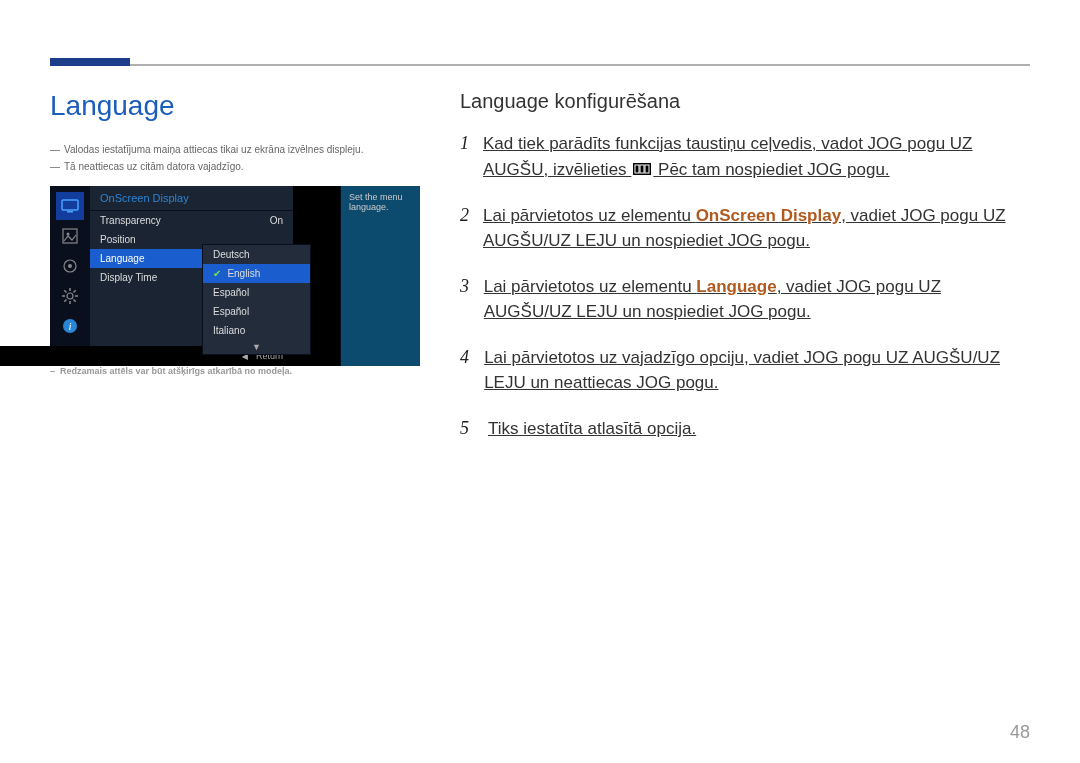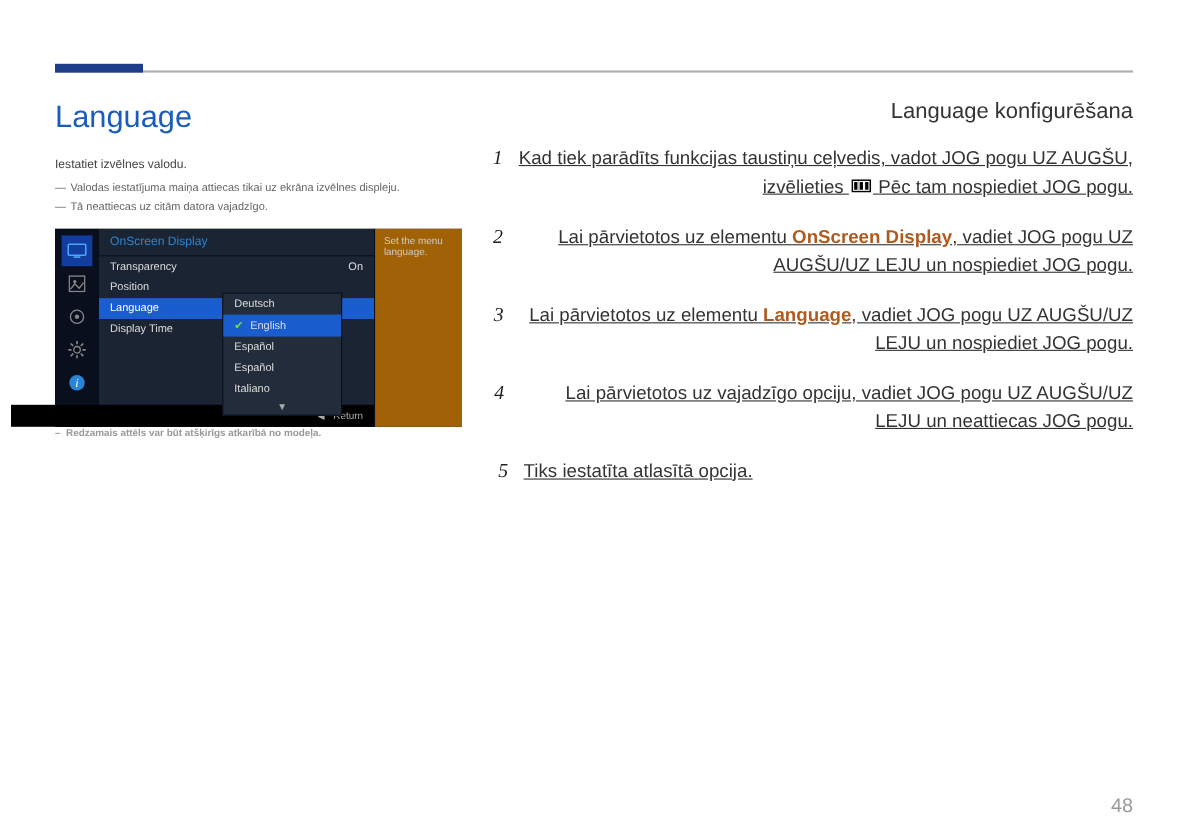--- a/index.html
+++ b/index.html
@@ -1,43 +1,43 @@
 <!DOCTYPE html>
 <html><head>
 <meta charset="utf-8">
 <style>
   * { margin: 0; padding: 0; box-sizing: border-box; }
   html, body { width: 1080px; height: 763px; background: #fff; font-family: "Segoe UI", Arial, sans-serif; color: #333; }
   .page { position: relative; width: 1080px; height: 763px; padding: 50px 50px 30px 50px; }
   .topbar { position: absolute; top: 64px; left: 50px; right: 50px; height: 2px; background: #b0b0b0; }
   .topbar-accent { position: absolute; top: 58px; left: 50px; width: 80px; height: 8px; background: #1f3e8a; }
-  .columns { display: flex; gap: 28px; margin-top: 40px; }
+  .columns { display: flex; gap: 40px; margin-top: 40px; }
   .col-left { width: 370px; }
-  .col-right { flex: 1; text-align: right; }
+  .col-right { flex: 1; }
   .h-title { color: #1a5dbb; font-size: 28px; font-weight: 400; margin-bottom: 22px; }
   .intro { font-size: 11px; color: #444; margin-bottom: 10px; }
   .note-line { font-size: 10px; color: #666; margin-bottom: 6px; position: relative; padding-left: 14px; }
   .note-line::before { content: "―"; position: absolute; left: 0; top: 0; color: #666; }
   .foot-note { font-size: 9px; color: #999; position: relative; padding-left: 10px; font-weight: bold; }
   .foot-note::before { content: "–"; position: absolute; left: 0; }
 
   .osd { margin-top: 14px; width: 370px; background: #000; display: flex; font-size: 10px; color: #ddd; position: relative; }
   .osd-sidebar { width: 40px; background: #0a0f1e; display: flex; flex-direction: column; align-items: center; padding-top: 6px; gap: 2px; }
   .osd-icon { width: 28px; height: 28px; display: flex; align-items: center; justify-content: center; }
   .osd-icon-active { background: #123d9c; }
   .osd-main { flex: 1; background: #1a2432; position: relative; }
   .osd-header { padding: 6px 10px; color: #2b85d6; font-size: 11px; border-bottom: 1px solid #0a0f1e; }
   .osd-row { display: flex; justify-content: space-between; padding: 4px 10px; }
   .osd-row-sel { background: #1a5dce; color: #fff; }
   .osd-submenu { position: absolute; left: 112px; top: 58px; width: 109px; background: #222c3a; border: 1px solid #0a0f1e; z-index: 2; }
   .osd-sub-item { padding: 4px 10px; display: flex; align-items: center; gap: 6px; }
   .osd-sub-sel { background: #1a5dce; }
   .check { color: #6fe24b; font-size: 10px; }
   .osd-arrow-down { text-align: center; color: #aaa; font-size: 9px; padding: 2px 0; }
-  .osd-help { width: 80px; background: #a16207; padding: 6px 8px; font-size: 9px; color: #ccc; border-left: 1px solid #0a0f1e; }
+  .osd-help { width: 80px; background: #0c4a6e; padding: 6px 8px; font-size: 9px; color: #ccc; border-left: 1px solid #0a0f1e; margin-left: 47px; }
   .osd-footer { position: absolute; bottom: 0; right: 0; height: 20px; background: #000; display: flex; align-items: center; justify-content: flex-end; gap: 8px; padding: 0 10px; font-size: 9px; color: #aaa; width: 330px; }
   .osd-footer .tri { font-size: 8px; }
 
   .h-sub { font-size: 20px; color: #333; font-weight: 400; margin-bottom: 18px; }
   .steps { display: flex; flex-direction: column; gap: 20px; }
   .step { display: flex; gap: 14px; align-items: baseline; }
   .step-num { font-style: italic; font-family: Georgia, serif; font-size: 18px; color: #222; width: 14px; }
   .step-text { font-size: 17px; color: #333; line-height: 1.5; text-decoration: underline; }
   .step-text b { color: #b05a1e; font-weight: 600; }
   .menu-icon-inline { display: inline-block; vertical-align: middle; margin: 0 2px; }
@@ -47,21 +47,20 @@
 <body>
 
 <div class="page">
   <div class="topbar"></div>
   <div class="topbar-accent"></div>
 
   <div class="columns">
 
     <div class="col-left">
       <div class="h-title">Language</div>
-      <div class="intro">Iestatiet izvēlnes valodu.</div>
       <div class="note-line">Valodas iestatījuma maiņa attiecas tikai uz ekrāna izvēlnes displeju.</div>
       <div class="note-line">Tā neattiecas uz citām datora vajadzīgo.</div>
 
       <div class="osd" style="height:180px;">
         <div class="osd-sidebar">
           <div class="osd-icon osd-icon-active">
             <svg width="18" height="14" viewBox="0 0 18 14">
                 <rect x="1" y="1" width="16" height="10" rx="1" fill="none" stroke="#4aa3ff" stroke-width="1.5"></rect>
                 <rect x="6" y="12" width="6" height="1.5" fill="#4aa3ff"></rect>
               </svg>

